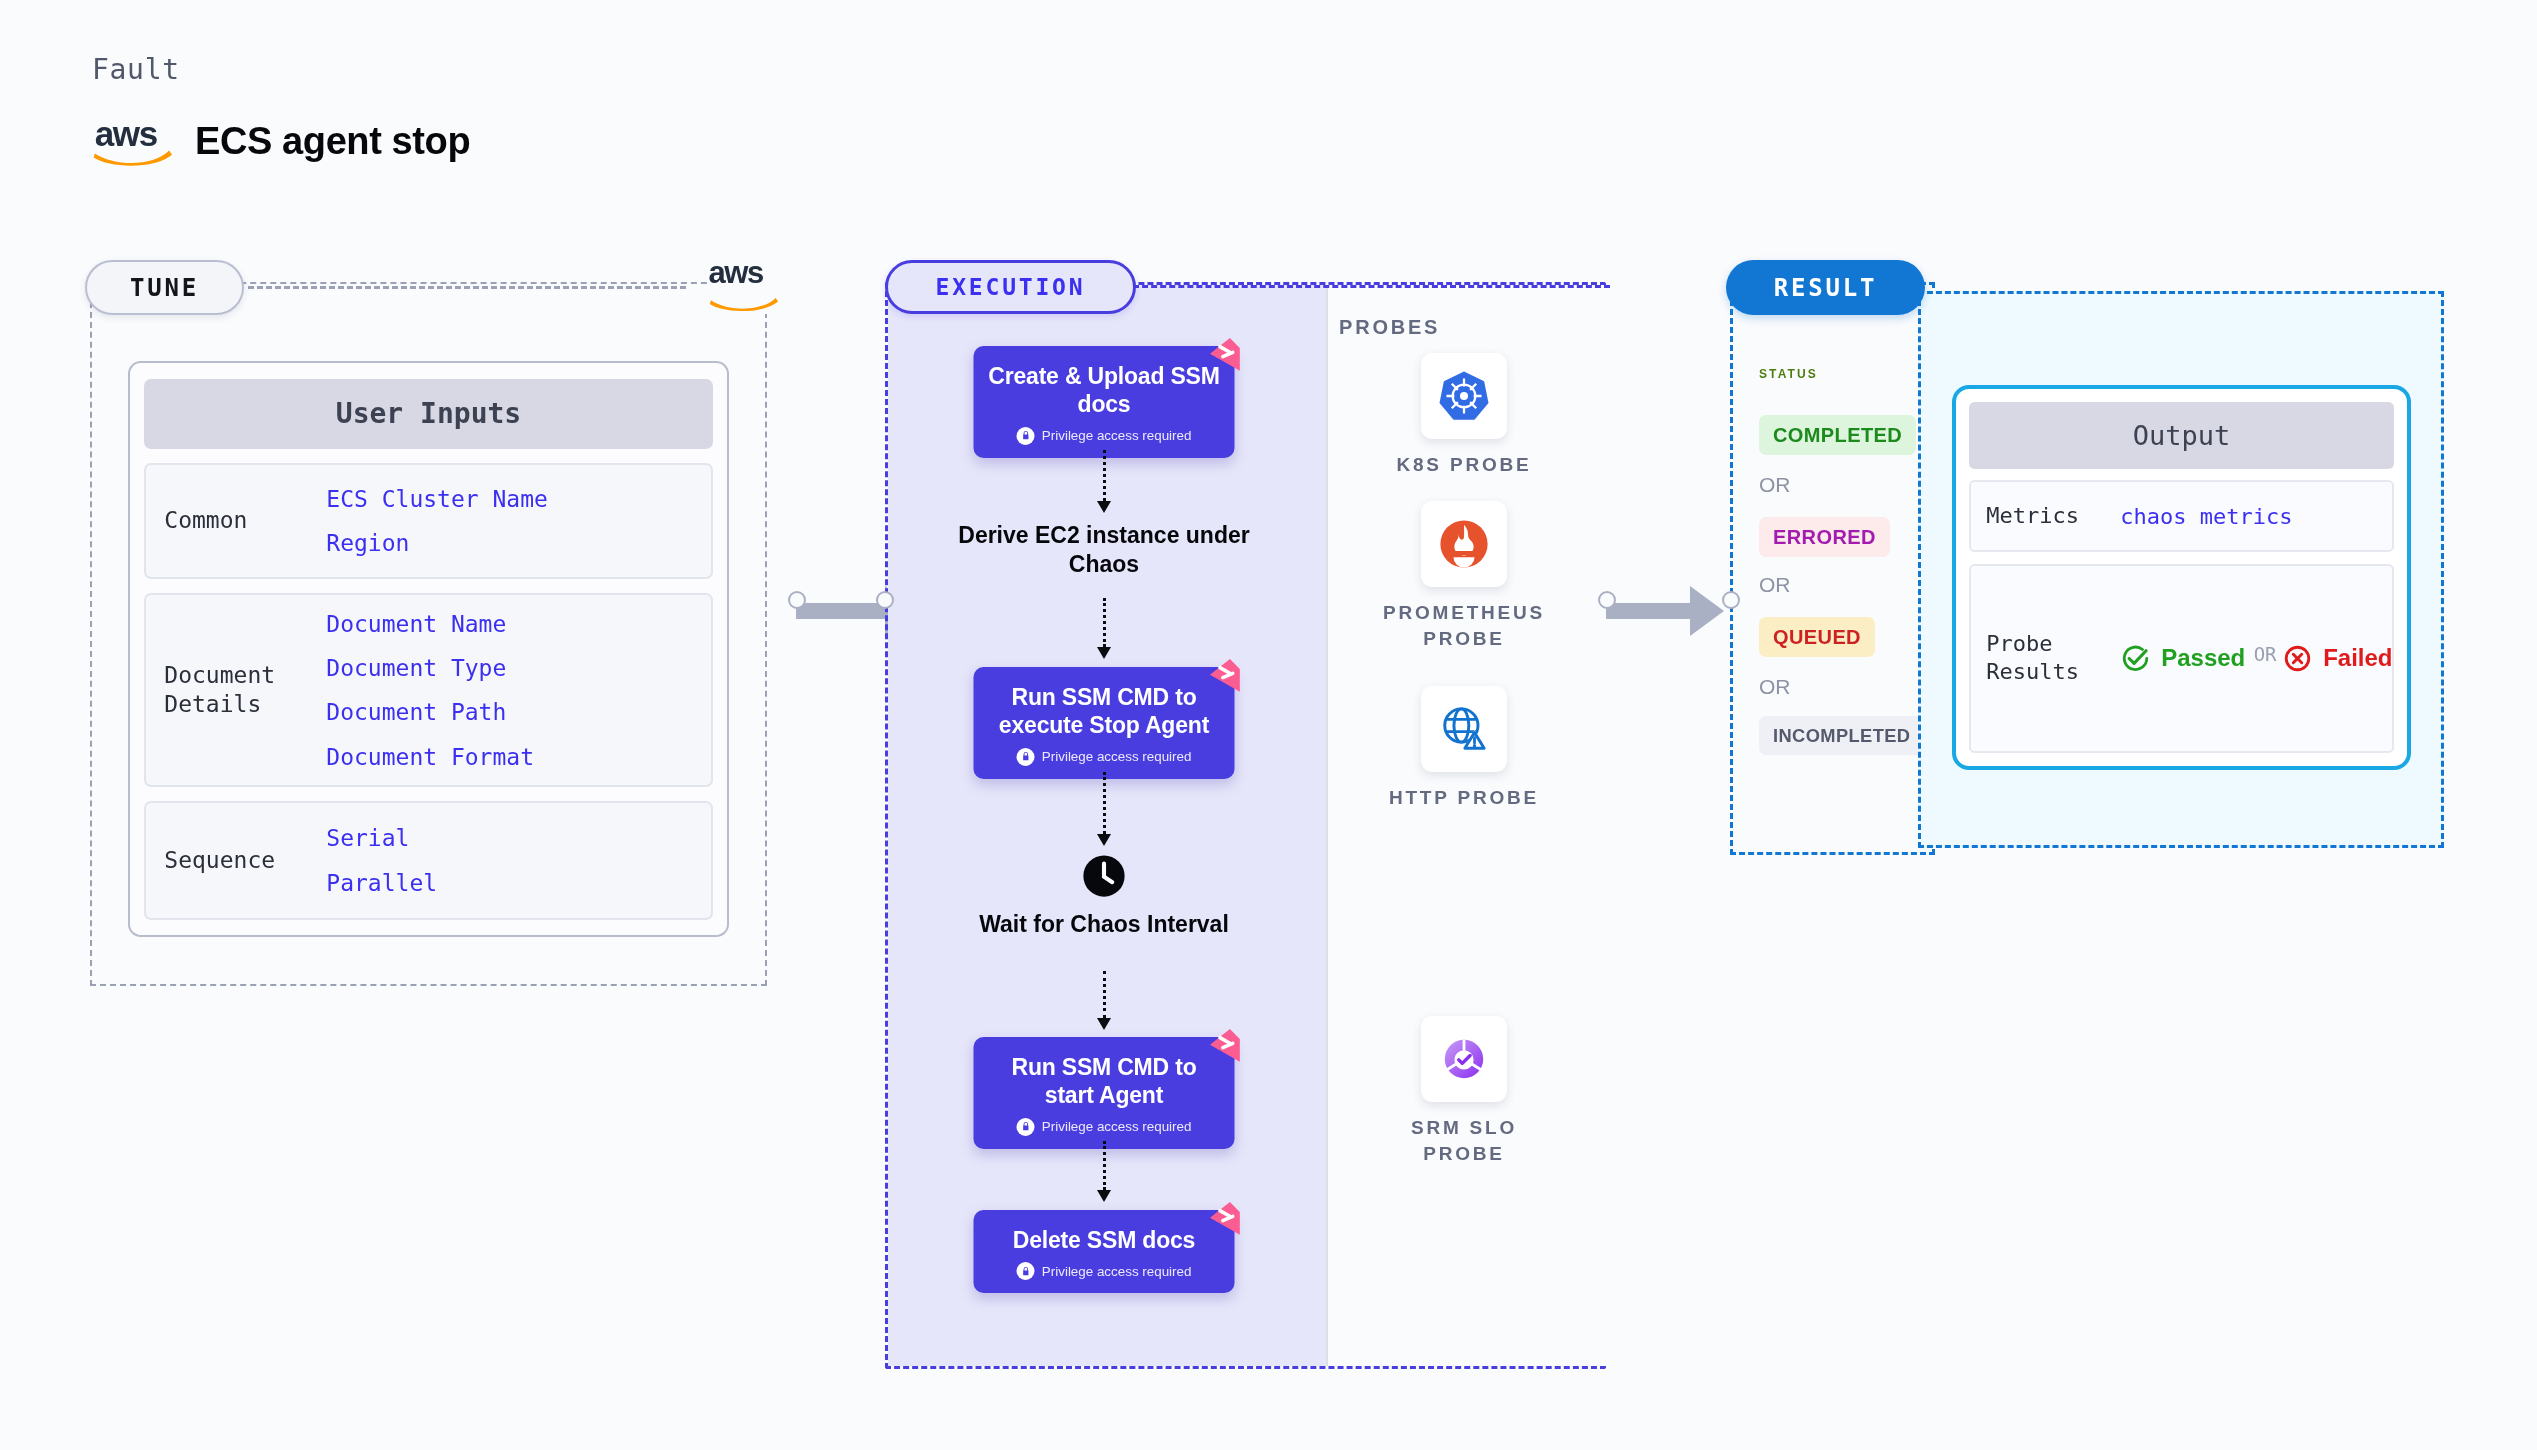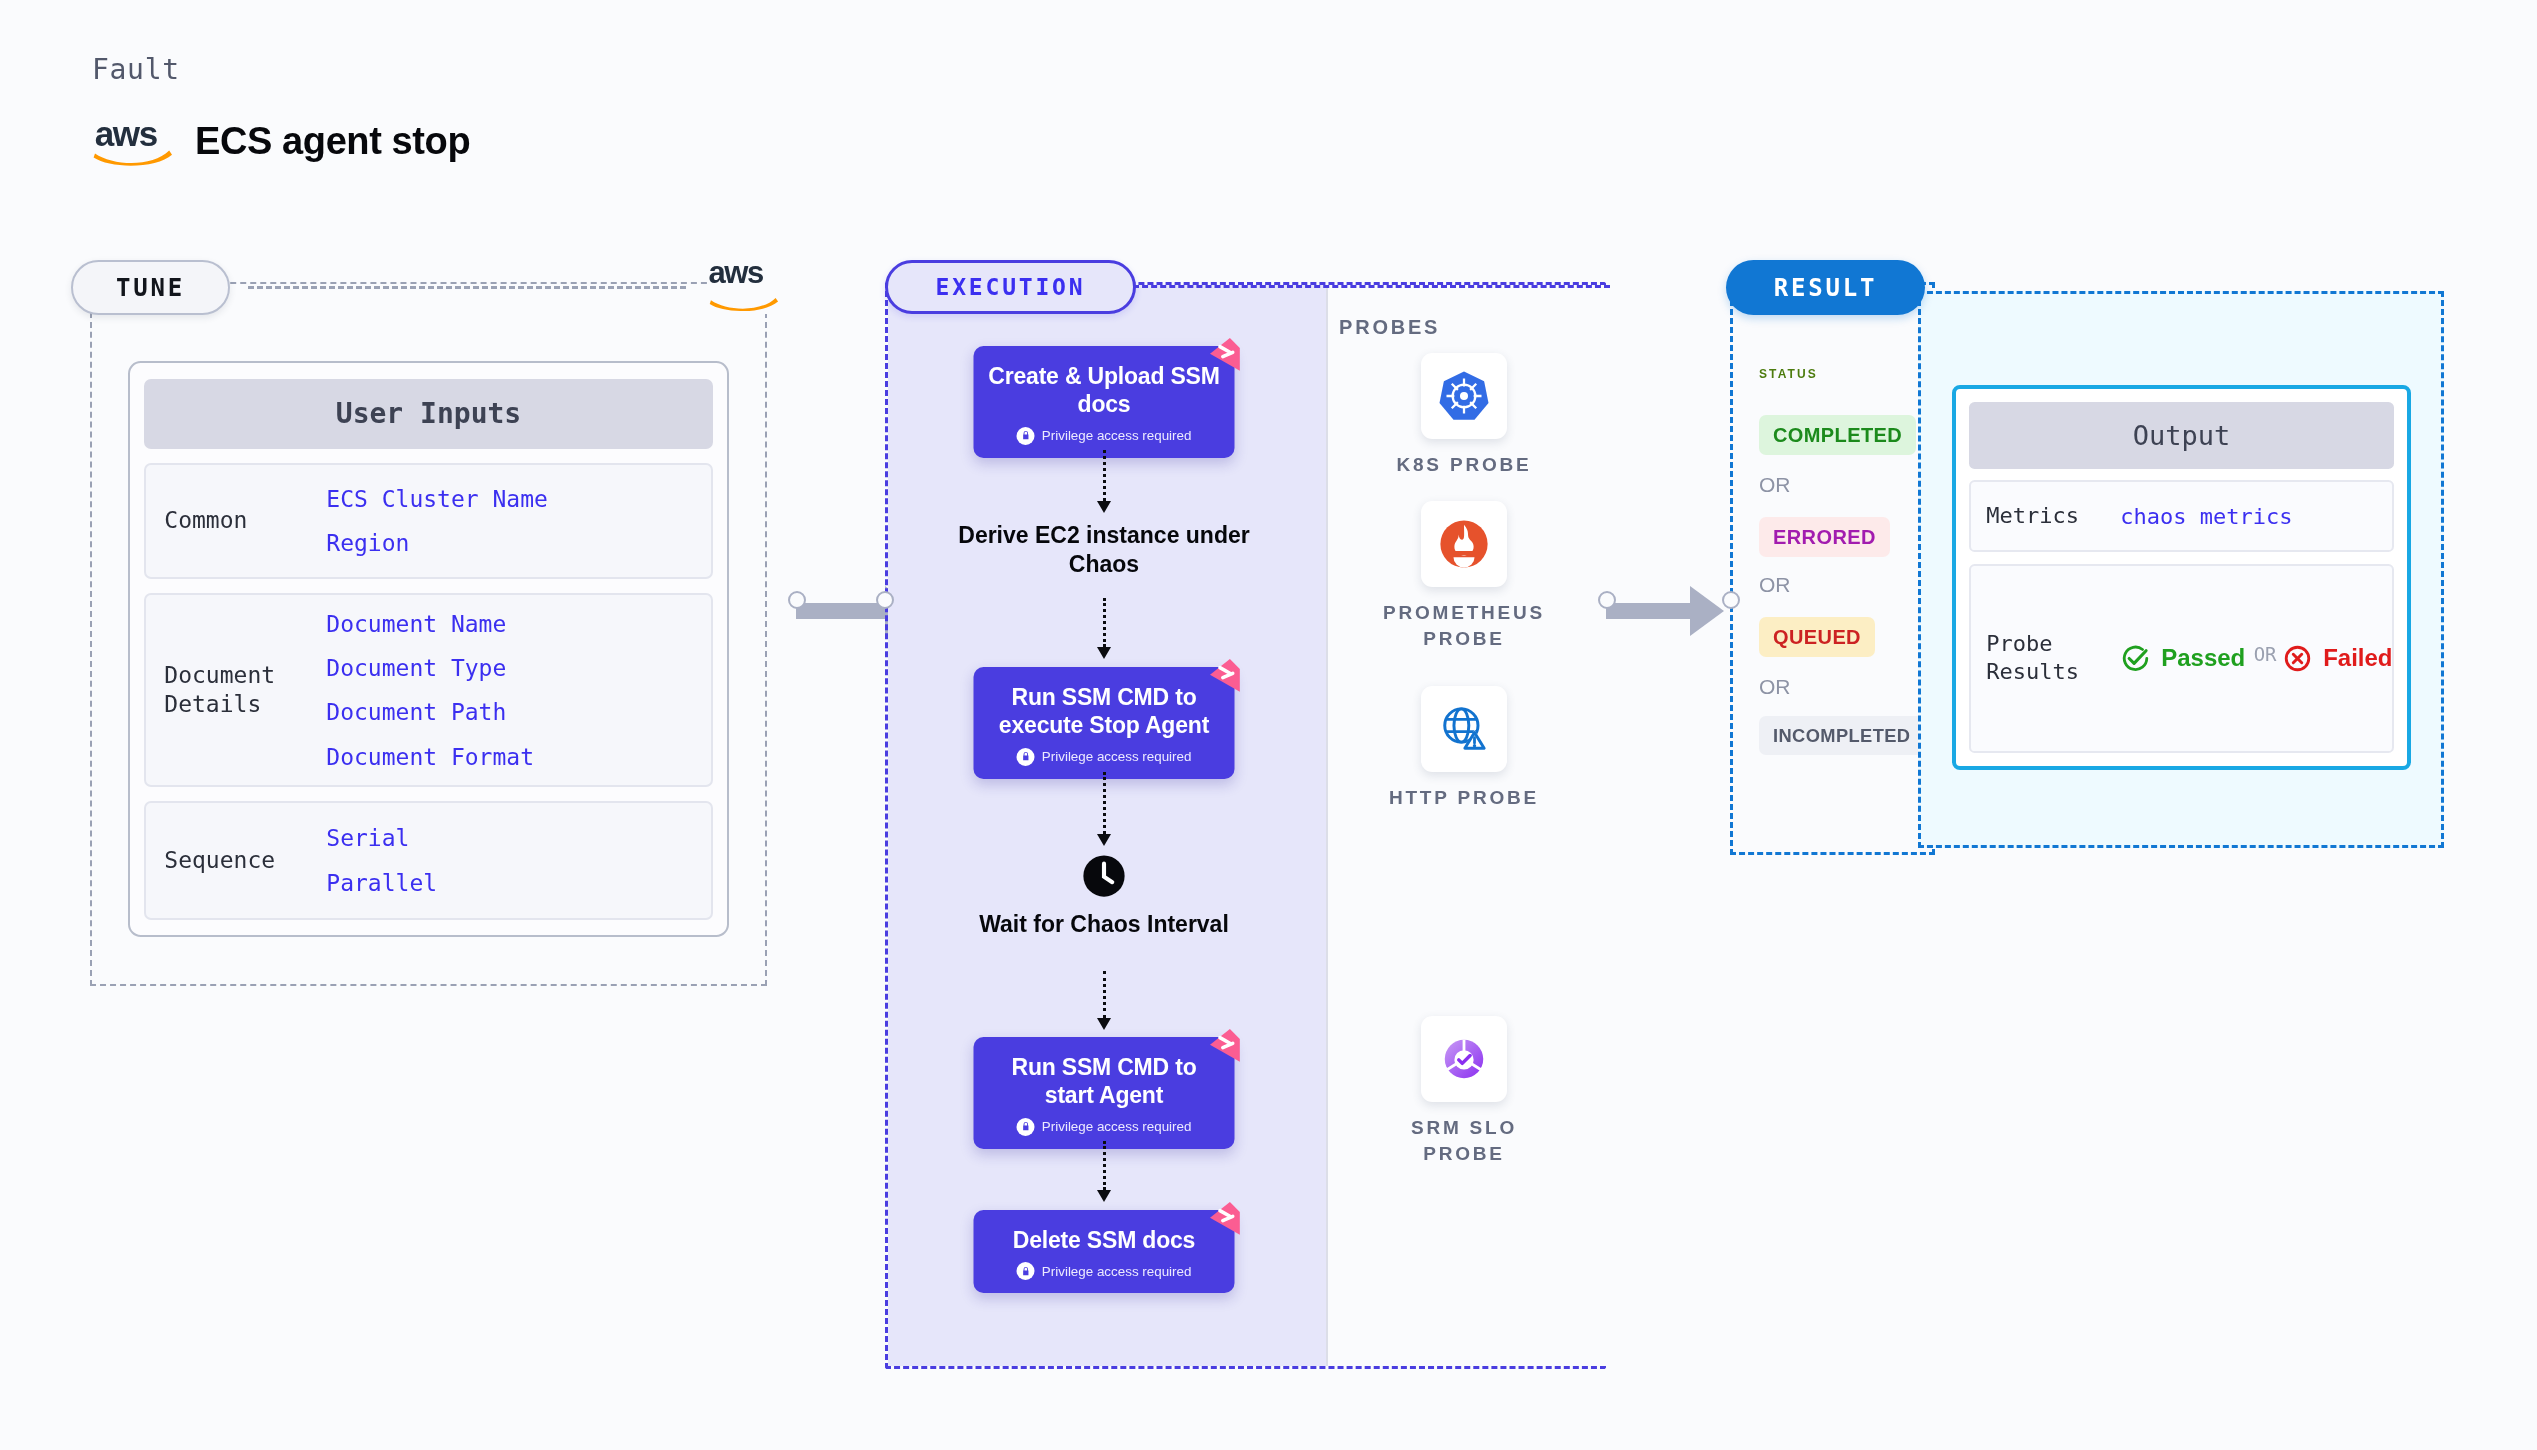--- a/index.html
+++ b/index.html
@@ -30,21 +30,21 @@
   
   .panel { position: absolute; }
   .panel-badge {
     position: absolute; z-index: 6; display: flex; align-items: center; justify-content: center;
     font-family: "DejaVu Sans Mono", monospace; font-weight: 700; letter-spacing: 2.8px;
   }
 
   
   #tune-panel { left: 90px; top: 282px; width: 677px; height: 704px;
                 border: 2.8px dashed #9aa1b4; background: transparent; }
-  #tune-badge { left: 71px; top: 260px; width: 159px; height: 55px;
+  #tune-badge { left: 85px; top: 260px; width: 159px; height: 55px;
                 border: 2.8px solid #b9bfd0; border-radius: 28px; background: #f4f5f9;
                 font-size: 24px; color: #12151c; box-shadow: 0 2.8px 7px rgba(40,48,70,.10); }
   .tune-dash-line { position: absolute; left: 248px; top: 286px; width: 438px; height: 0;
                     border-top: 3.5px dashed #9aa1b4; }
   .aws-small { position: absolute; left: 707px; top: 255px; width: 78px; height: 59px; background:#fafbfd; }
   .aws-small .aws-word { font-size: 31px; font-weight: 700; color: #232f3e; letter-spacing: -1.4px;
                          position: absolute; top: 0; left: 1.4px; }
   .aws-small svg { position: absolute; left: 0; bottom: 2.8px; }
 
   .inputs-card {
@@ -147,21 +147,21 @@
   .st-badge { position: absolute; left: 1759px; display: inline-flex; align-items: center;
               padding: 8.5px 14px; border-radius: 7px; font-size: 20px; font-weight: 700; letter-spacing: 0.4px; }
   .or-text { position: absolute; left: 1759px; font-size: 21px; color: #8d93a5;
              font-family: "Liberation Sans", sans-serif; }
 
   
   #output-panel { left: 1918px; top: 291px; width: 526px; height: 557px;
                   border: 3.5px dashed #1177d3; background: #eefaff; }
   .output-card {
     position: absolute; left: 1952px; top: 385px; width: 459px; height: 385px;
-    border: 4.2px solid #19a8e4; border-radius: 8px; background: #fff;
+    border: 4.2px solid #19a8e4; border-radius: 17px; background: #fff;
     padding: 12.7px 12.7px; display: flex; flex-direction: column; gap: 11.3px;
   }
   .output-head {
     height: 68px; background: #d7d8e4; border-radius: 5.6px;
     display: flex; align-items: center; justify-content: center;
     font-family: "DejaVu Sans Mono", monospace; font-size: 27px; color: #3d4253;
   }
   .out-row { border: 2.1px solid #e6e8f0; border-radius: 5.6px; background: #fafbfe;
              display: flex; align-items: center; padding: 10px 15.5px; }
   .out-label { font-family: "DejaVu Sans Mono", monospace; font-size: 22px; color: #2b2f3a;

